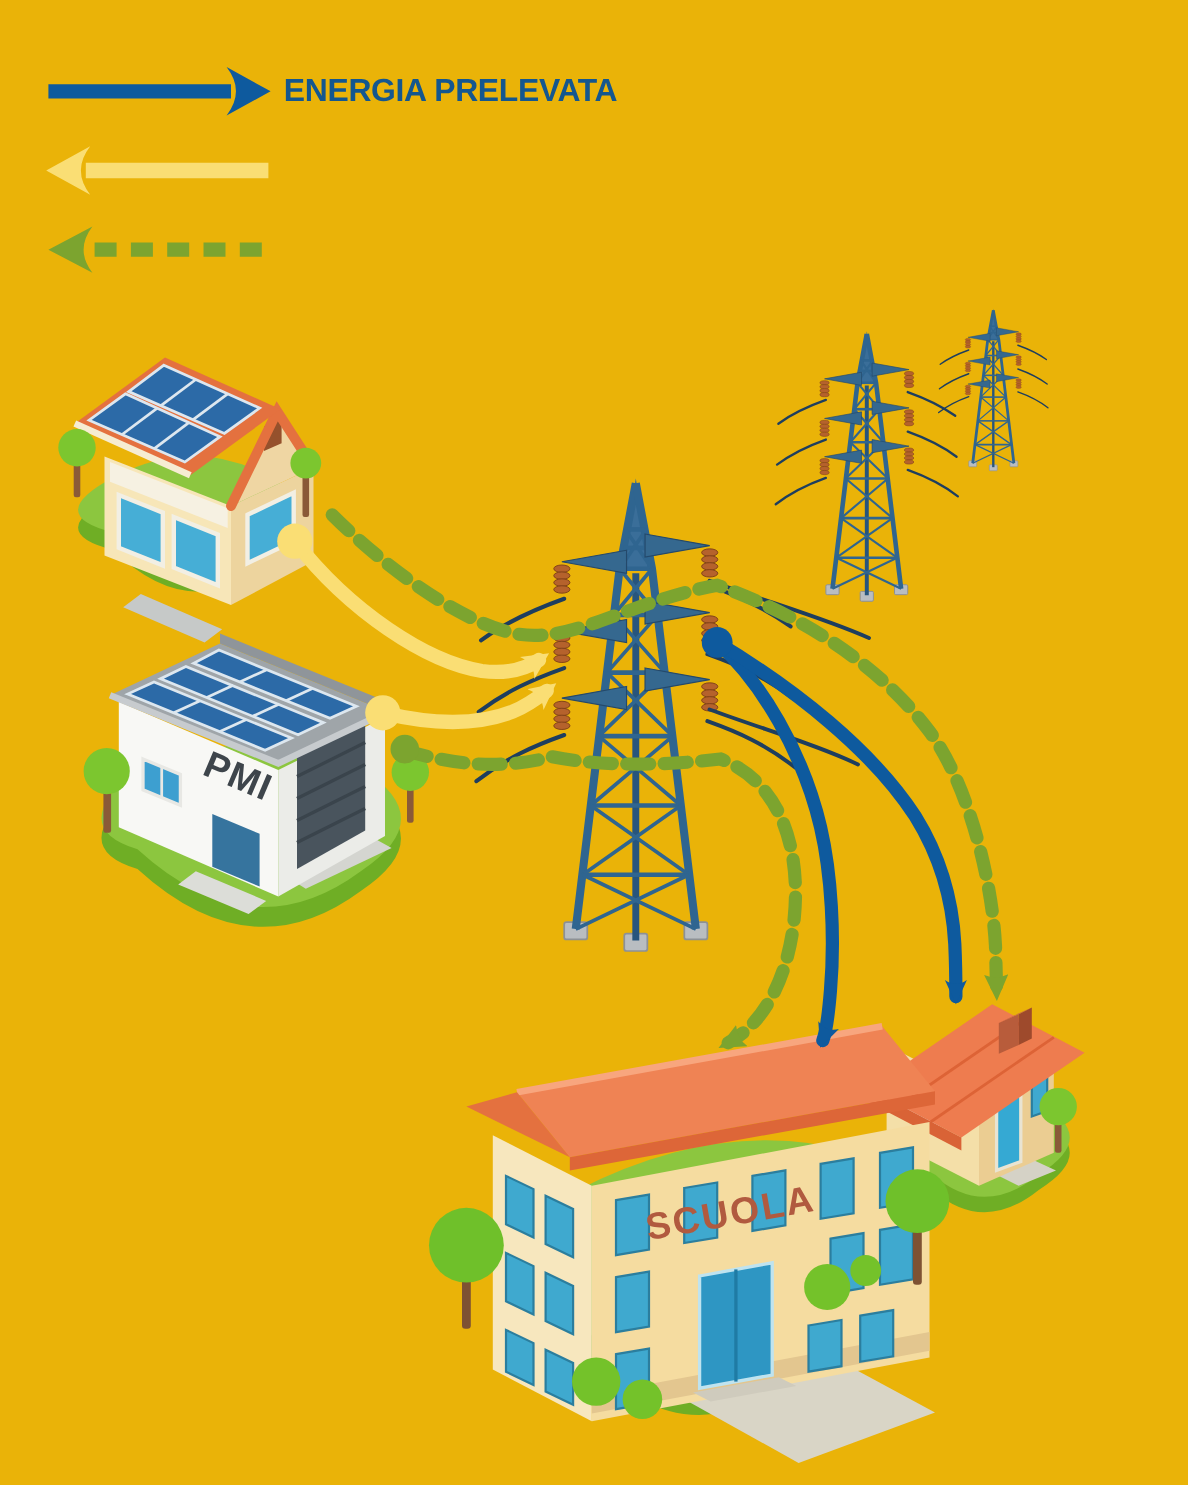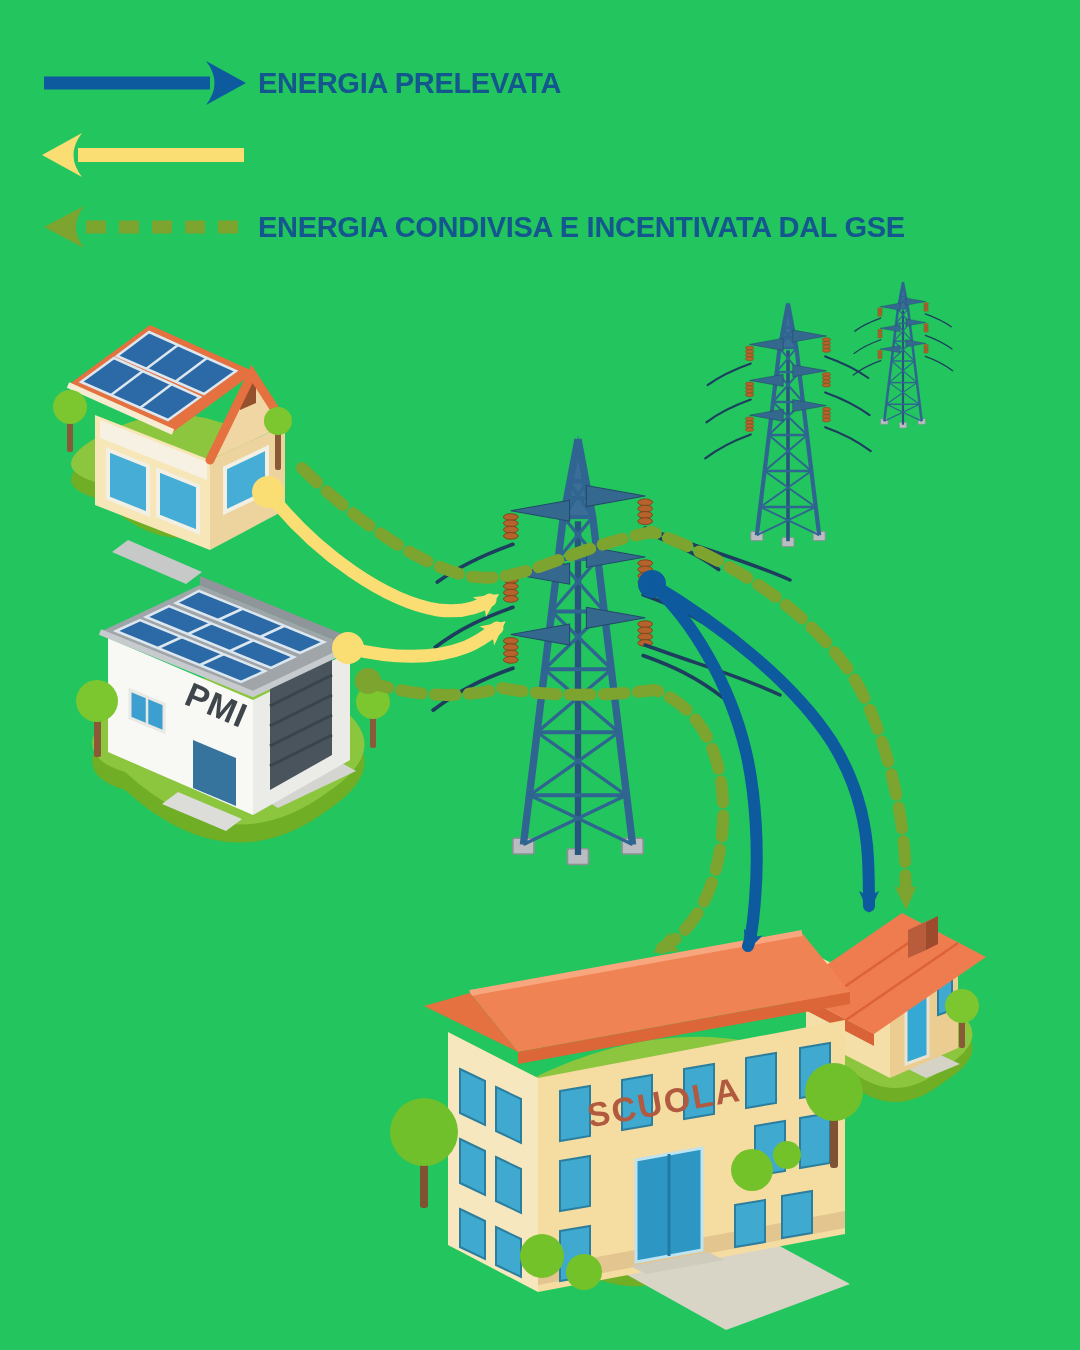--- a/index.html
+++ b/index.html
@@ -1,16 +1,16 @@
 <!DOCTYPE html>
 <html style="--arrow_blue: #0E5A9E; --arrow_yellow: #FADE74; --arrow_green: #7CA42F; --text_blue: #14578F; --roof_orange: #EF8051; --wall_cream: #F6E2AE; --grass_green: #8CC63F; --pylon_steel: #35688F; --window_teal: #3FA9CF;"><head>
 <meta charset="utf-8">
 <style>
   html,body{margin:0;padding:0;background:#fff;}
-  .canvas{position:relative;width:1080px;height:1350px;background:#22c55e;overflow:hidden;
+  .canvas{position:relative;width:1080px;height:1350px;background:#eab308;overflow:hidden;
           font-family:"Liberation Sans",sans-serif;}
   .legend{position:absolute;left:38px;top:60px;display:flex;flex-direction:column;gap:26px;z-index:5;}
   .legend-row{display:flex;align-items:center;height:46px;}
   .legend-label{font-size:29px;font-weight:bold;color:var(--text_blue,#14578F);
                 letter-spacing:-0.3px;white-space:nowrap;margin-left:8px;}
   .diagram{position:absolute;left:0;top:0;z-index:1;}
   .fill-blue{fill:var(--arrow_blue,#0E5A9E);}
   .stroke-blue{stroke:var(--arrow_blue,#0E5A9E);}
   .fill-yellow{fill:var(--arrow_yellow,#FADE74);}
   .stroke-yellow{stroke:var(--arrow_yellow,#FADE74);}
@@ -43,21 +43,20 @@
       <svg width="212" height="46">
         <path class="fill-yellow" d="M44,1 Q27,23 44,45 L4,23 Z"></path>
         <line x1="40" y1="23" x2="206" y2="23" stroke-width="14" class="stroke-yellow"></line>
       </svg>
     </div>
     <div class="legend-row">
       <svg width="212" height="46">
         <path class="fill-green" d="M46,2 Q30,23 46,44 L6,23 Z"></path>
         <line x1="48" y1="23" x2="206" y2="23" stroke-width="13" stroke-dasharray="20 13" class="stroke-green"></line>
       </svg>
-      <span class="legend-label">ENERGIA CONDIVISA E INCENTIVATA DAL GSE</span>
     </div>
   </div>
 
   <svg class="diagram" width="1080" height="1350" viewBox="0 0 1080 1350">
     <defs>
       <marker id="headB" markerUnits="userSpaceOnUse" markerWidth="40" markerHeight="40" refX="15" refY="10" orient="auto">
         <path class="fill-blue" d="M0,0 Q7,10 0,20 L22,10 Z"></path>
       </marker>
       <marker id="headY" markerUnits="userSpaceOnUse" markerWidth="40" markerHeight="40" refX="13" refY="12" orient="auto">
         <path class="fill-yellow" d="M0,0 Q8,12 0,24 L24,12 Z"></path>

